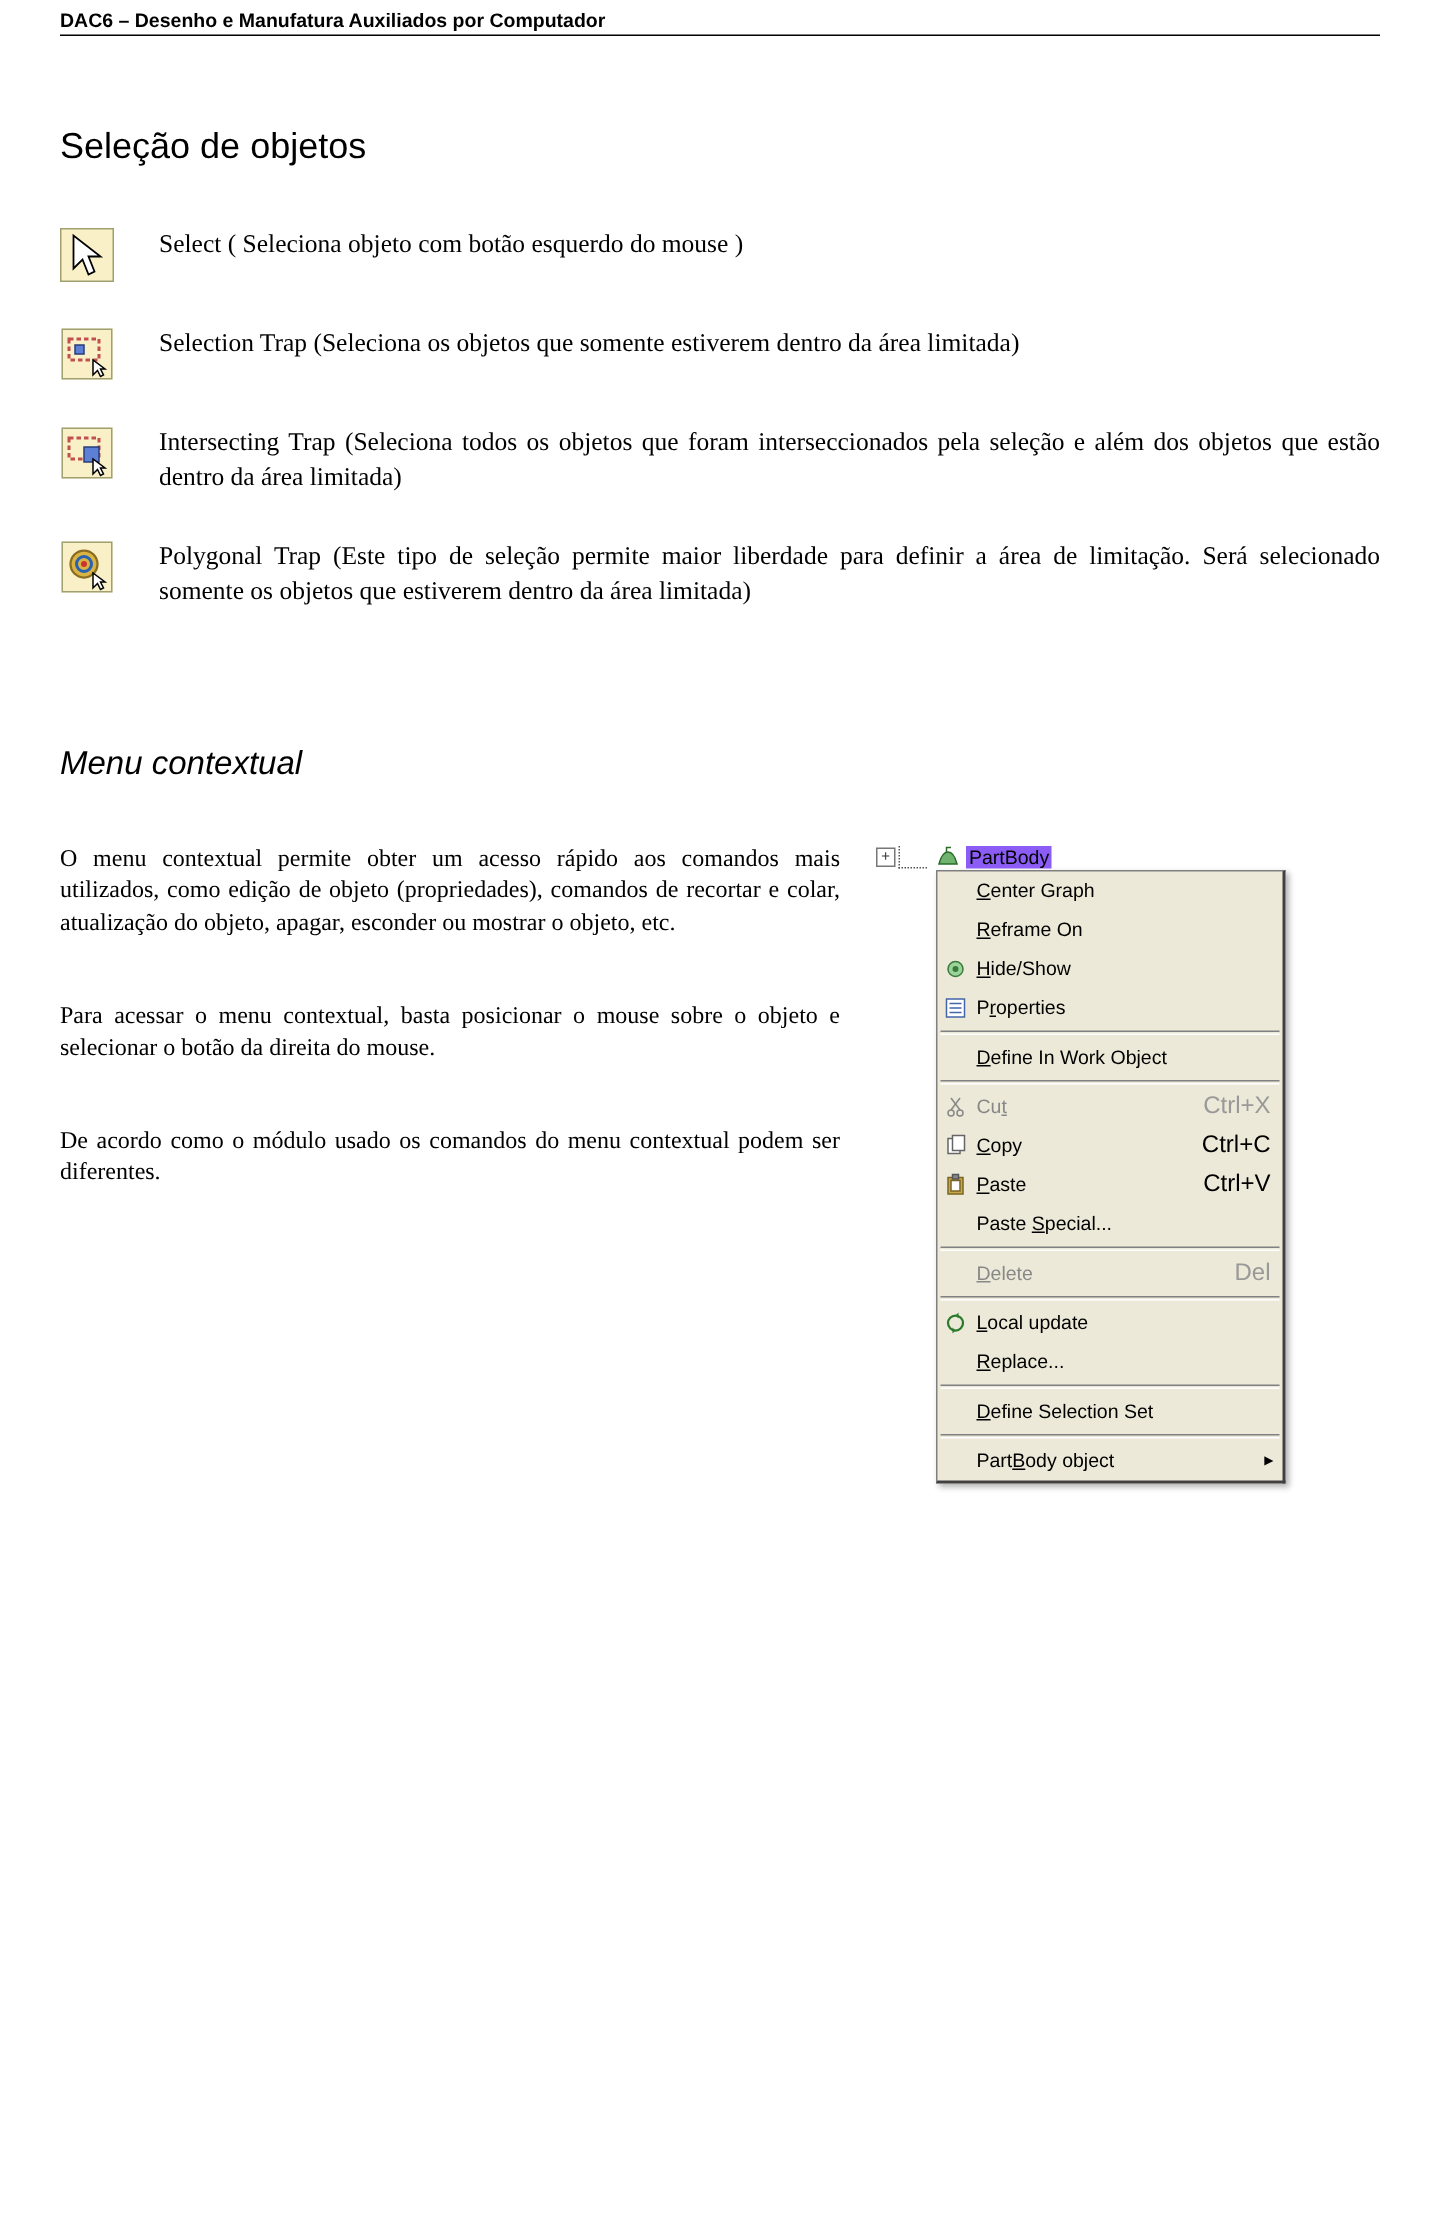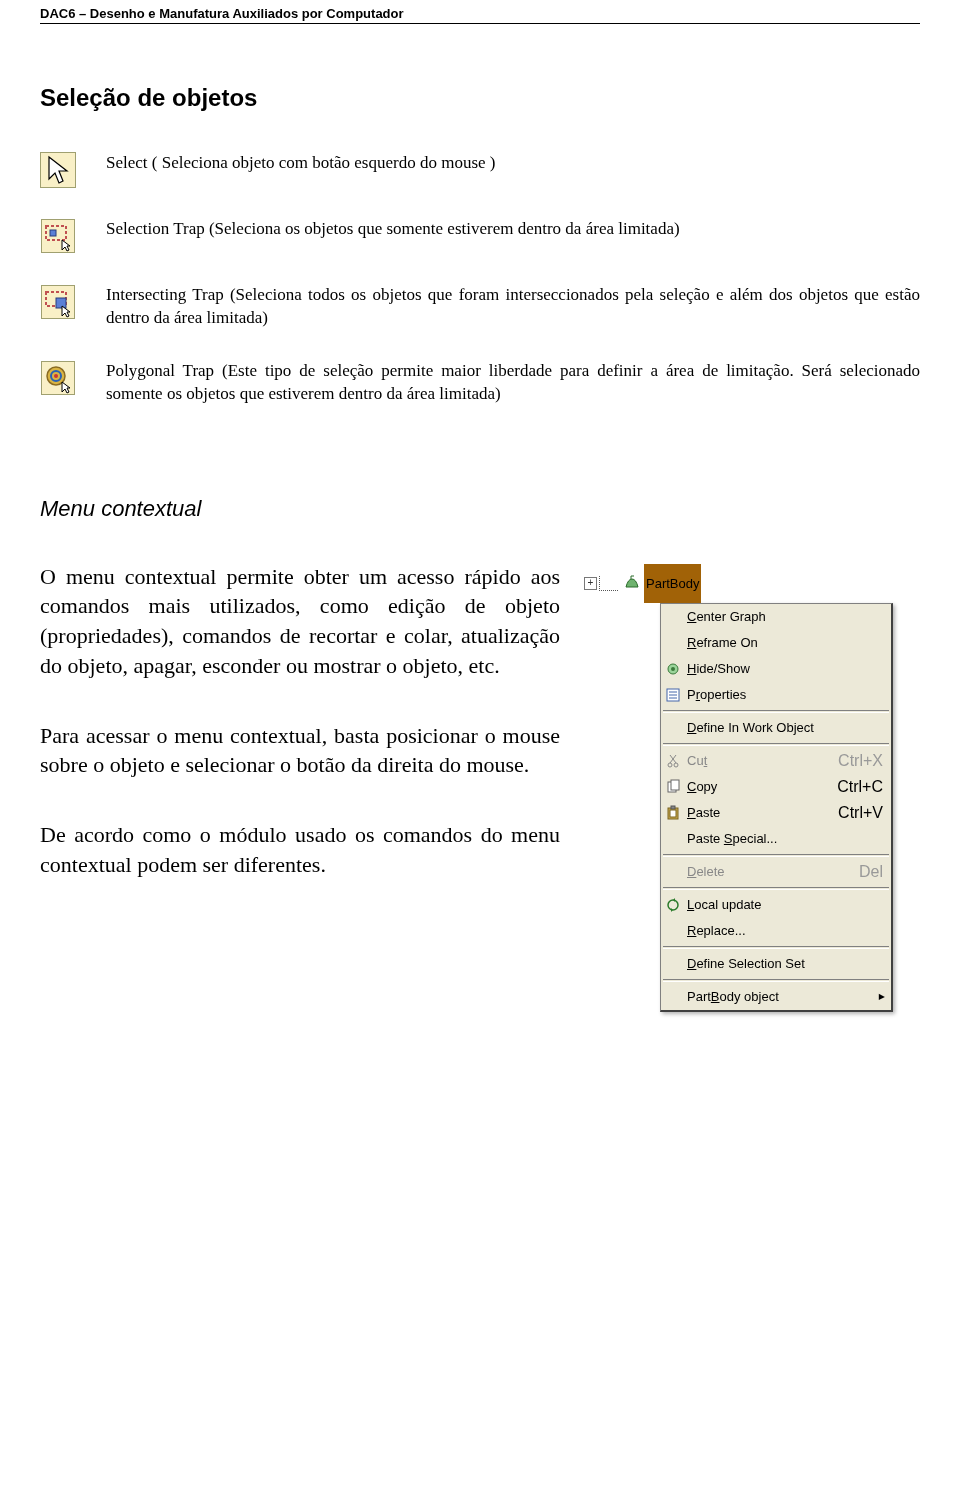--- a/index.html
+++ b/index.html
@@ -19,21 +19,21 @@
     font-family: Arial, Helvetica, sans-serif;
     font-weight: bold;
     font-size: 13px;
     padding: 6px 0 2px 0;
     border-bottom: 1.5px solid #000;
     margin-bottom: 60px;
   }
   .h1 {
     font-family: Arial, Helvetica, sans-serif;
     font-size: 24px;
-    font-weight: bold;
+    font-weight: normal;
     margin-bottom: 40px;
   }
   .tool-row {
     display: flex;
     align-items: flex-start;
     margin-bottom: 30px;
   }
   .tool-icon {
     width: 36px;
     height: 36px;
@@ -57,21 +57,21 @@
     margin-top: 90px;
     margin-bottom: 40px;
   }
   .body-row {
     display: flex;
     align-items: flex-start;
     gap: 24px;
   }
   .body-col {
     flex: 0 0 520px;
-    font-size: 22px;
+    font-size: 16px;
     line-height: 1.35;
     text-align: justify;
   }
   .body-col p {
     margin: 0 0 40px 0;
   }
   
   .menu-panel {
     flex: 1;
     font-family: Tahoma, Geneva, sans-serif;
@@ -105,31 +105,31 @@
     font-size:10px;line-height:1;
     margin-right:2px;
     color:#333;
   }
   .tree-icon {
     display:inline-block;
     width:16px;height:16px;
     margin:0 4px;
   }
   .partbody-sel {
-    background:#a16207;
-    padding:12px 2px;
+    background:#8b5cf6;
+    padding:0 2px;
   }
   .ctx-menu {
     width: 230px;
     background: #ece9d8;
     border: 1px solid #808080;
     border-right: 2px solid #404040;
     border-bottom: 2px solid #404040;
     box-shadow: 2px 2px 4px rgba(0,0,0,0.3);
-    margin-left: 76px;
+    margin-left: 40px;
     margin-top: -2px;
   }
   .ctx-row {
     display:flex;
     align-items:center;
     padding: 3px 8px 3px 2px;
     height: 20px;
     position: relative;
   }
   .ctx-disabled { color:#888; }

